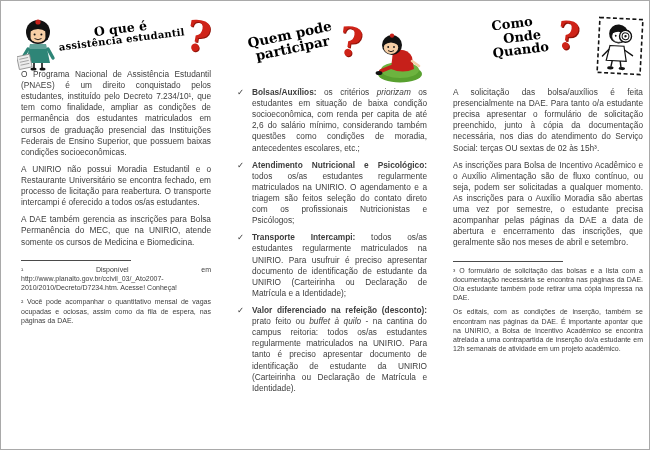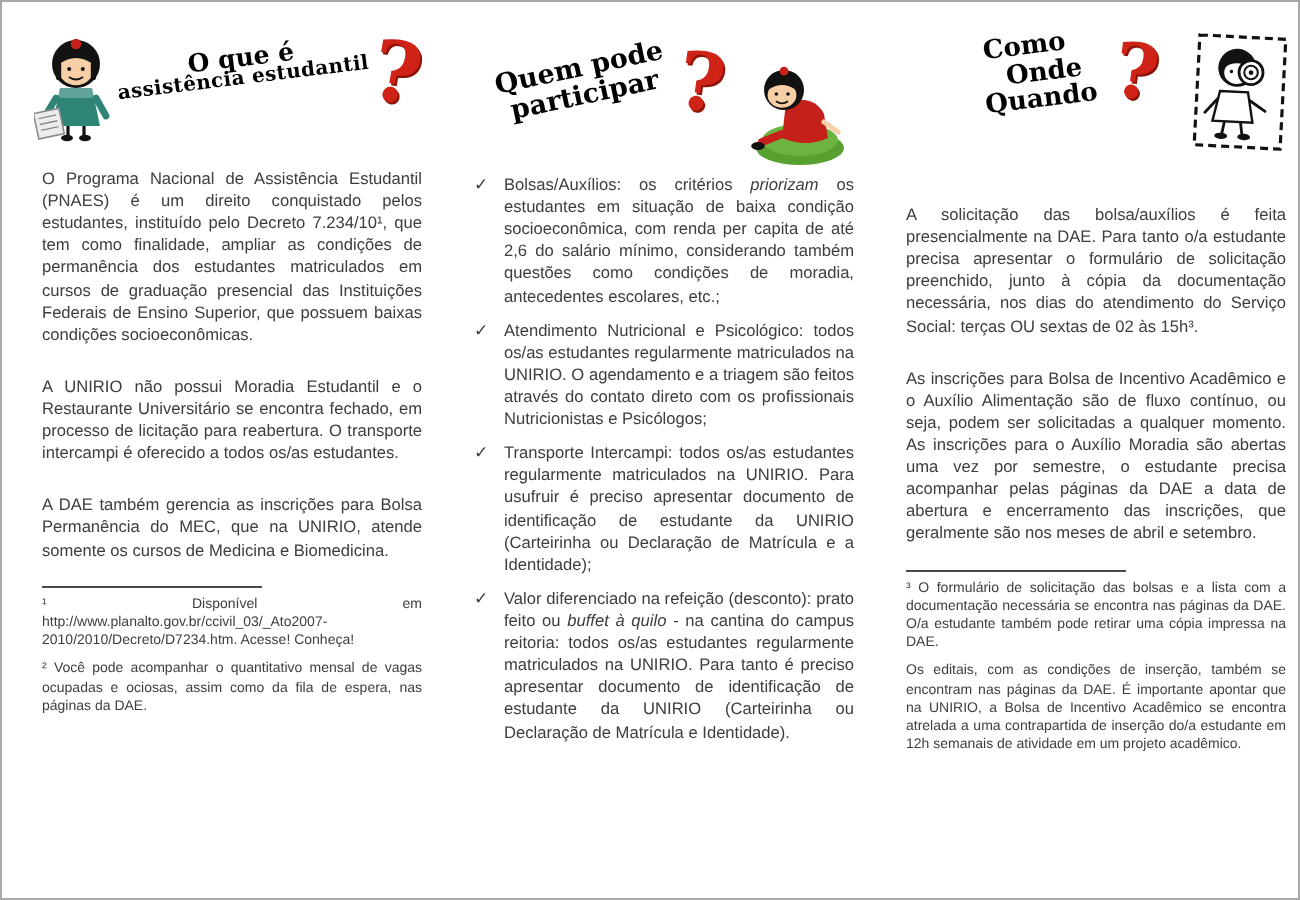--- a/index.html
+++ b/index.html
@@ -41,25 +41,25 @@
   }
   .q1{right:0px;top:-4px;font-size:42px;transform:rotate(10deg);}
   .q2{left:102px;top:2px;font-size:40px;transform:rotate(8deg);}
   .q3{left:104px;top:-2px;font-size:38px;transform:rotate(8deg);}
   .illus{position:absolute;}
   .illus1{left:-4px;top:6px;}
   .illus2{right:-2px;top:20px;}
   .illus3{right:0px;top:4px;transform:rotate(3deg);}
   
   .body-block{flex:none;}
-  .para{margin:15px 0 6px;text-align:justify;}
+  .para{margin:0 0 6px;text-align:justify;}
   .bullet{display:flex;margin:0 0 6px;}
   .bullet .check{flex:none;width:15px;font-size:8.5px;padding-top:0;}
   .bullet p{margin:0;text-align:justify;flex:1;}
-  .bold{font-weight:normal;}
+  .bold{font-weight:bold;}
   .italic{font-style:italic;}
   
   .fn-block{margin-top:6px;}
   .fn-rule{width:58%;border-top:1px solid #4a4a4a;margin:0 0 4px;}
   .footnote{font-size:7px;line-height:1.32;margin:0 0 5px;text-align:justify;word-break:break-word;overflow-wrap:anywhere;}
 </style>
 </head>
 <body>
 
 <div class="page">
@@ -135,21 +135,21 @@
           <line x1="45" y1="28" x2="52" y2="33" stroke="#f6cfa6" stroke-width="2.6" stroke-linecap="round"></line>
         </svg>
       </div>
       <div class="body-block">
           <div class="bullet">
             <span class="check">✓</span>
             <p><span class="bold">Bolsas/Auxílios:</span><span> os critérios </span><span class="italic">priorizam</span><span> os estudantes em situação de baixa condição socioeconômica, com renda per capita de até 2,6 do salário mínimo, considerando também questões como condições de moradia, antecedentes escolares, etc.;</span></p>
           </div>
           <div class="bullet">
             <span class="check">✓</span>
-            <p><span class="bold">Atendimento Nutricional e Psicológico:</span><span> todos os/as estudantes regularmente matriculados na UNIRIO. O agendamento e a triagem são feitos através do contato direto com os profissionais Nutricionistas e Psicólogos;</span></p>
+            <p><span class="bold">Atendimento Nutricional e Psicológico:</span><span> todos os/as estudantes regularmente matriculados na UNIRIO. O agendamento e a triagem são feitos seleção do contato direto com os profissionais Nutricionistas e Psicólogos;</span></p>
           </div>
           <div class="bullet">
             <span class="check">✓</span>
             <p><span class="bold">Transporte Intercampi:</span><span> todos os/as estudantes regularmente matriculados na UNIRIO. Para usufruir é preciso apresentar documento de identificação de estudante da UNIRIO (Carteirinha ou Declaração de Matrícula e a Identidade);</span></p>
           </div>
           <div class="bullet">
             <span class="check">✓</span>
             <p><span class="bold">Valor diferenciado na refeição (desconto):</span><span> prato feito ou </span><span class="italic">buffet à quilo</span><span> - na cantina do campus reitoria: todos os/as estudantes regularmente matriculados na UNIRIO. Para tanto é preciso apresentar documento de identificação de estudante da UNIRIO (Carteirinha ou Declaração de Matrícula e Identidade).</span></p>
           </div>
         </div>

